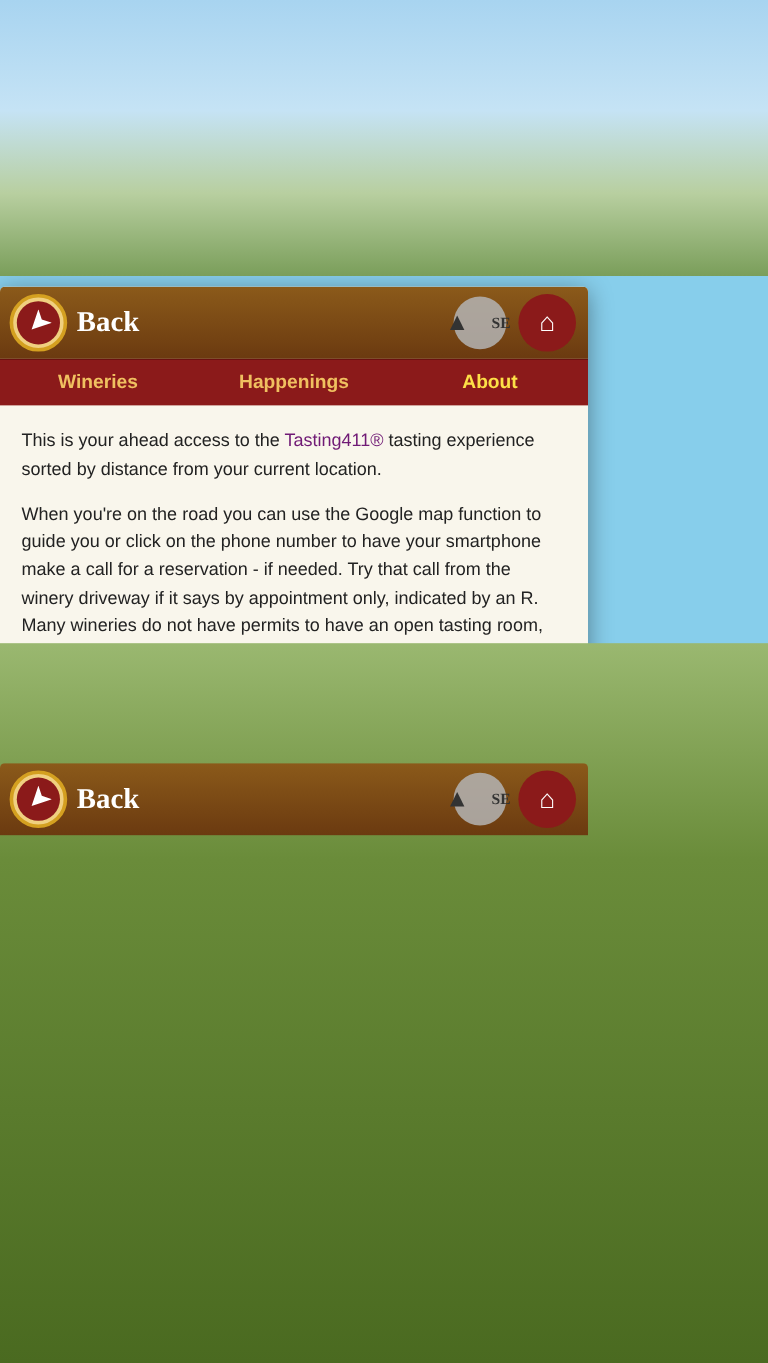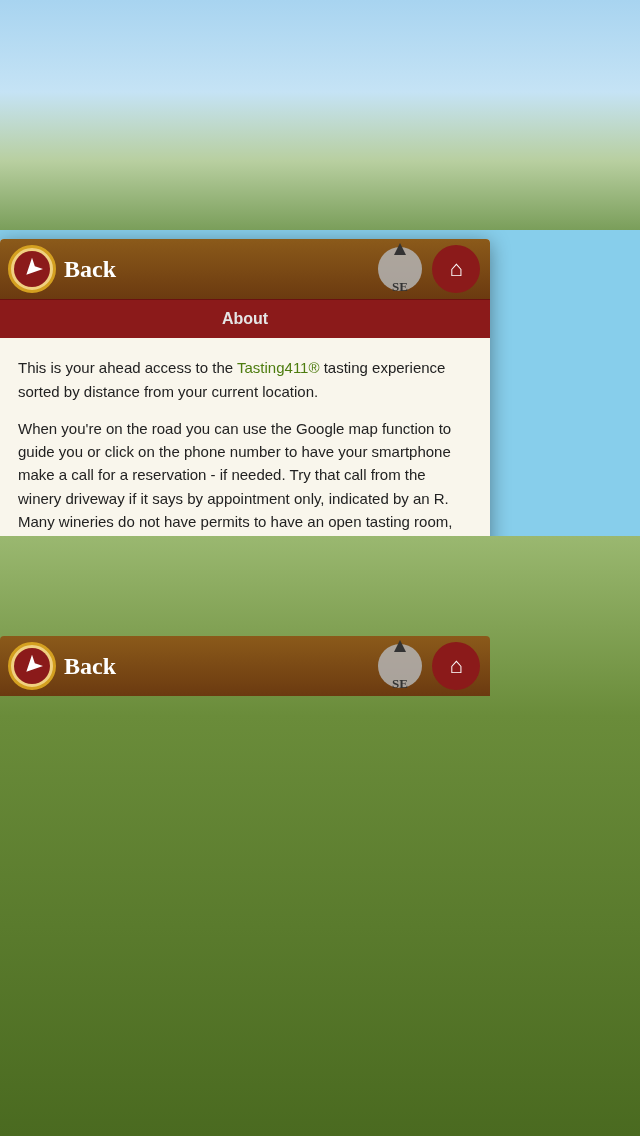--- a/index.html
+++ b/index.html
@@ -97,21 +97,21 @@
       font-weight: bold;
       z-index: 2;
       flex: 1;
     }
     .compass-btn {
       width: 44px;
       height: 44px;
       border-radius: 50%;
       background: rgba(180,180,180,0.85);
       display: flex;
-      flex-direction: column;
+      flex-direction: row;
       align-items: center;
       justify-content: center;
       z-index: 2;
       margin-right: 10px;
       flex-shrink: 0;
       gap: 23px;
     }
     .compass-arrow-up {
       width: 0; height: 0;
       border-left: 6px solid transparent;
@@ -151,37 +151,37 @@
       flex: 1;
       text-align: center;
       color: #f0c060;
       font-size: 16px;
       font-weight: bold;
       padding: 10px 4px;
       cursor: pointer;
       font-family: Arial, sans-serif;
     }
     .nav-tab.active {
-      color: #e5e5e5;
+      color: #fde047;
     }
 
     
     .content-area {
       padding: 18px 18px 14px;
       background: #f9f6ec;
       font-size: 15px;
       line-height: 1.55;
       color: #222;
       font-family: Arial, sans-serif;
     }
     .content-area p {
       margin-bottom: 14px;
     }
     .tasting411 {
-      color: #4d7c0f;
+      color: #701a75;
     }
     .version-text {
       font-style: italic;
       color: #555;
       font-size: 14px;
       margin-bottom: 0;
     }
 
     
     .phone-card-bottom {
@@ -279,20 +279,22 @@
       <div class="compass-btn">
         <div class="compass-arrow-up"></div>
         <div class="compass-text">SE</div>
       </div>
       <div class="home-btn">
         <span class="home-icon">⌂</span>
       </div>
     </div>
 
     <div class="nav-tabs">
+      <div class="nav-tab">Wineries</div>
+      <div class="nav-tab">Happenings</div>
       <div class="nav-tab active">About</div>
     </div>
 
     <div class="content-area">
       <p>
         <span>This is your ahead access to the </span><span class="tasting411">Tasting411®</span><span> tasting experience sorted by distance from your current location.</span>
       </p>
       <p>When you're on the road you can use the Google map function to guide you or click on the phone number to have your smartphone make a call for a reservation - if needed. Try that call from the winery driveway if it says by appointment only, indicated by an R. Many wineries do not have permits to have an open tasting room, but will take you if you call ahead - even from the driveway.</p>
       <p class="version-text">Version 1.0.0.10 release db20150713151000</p>
     </div>

